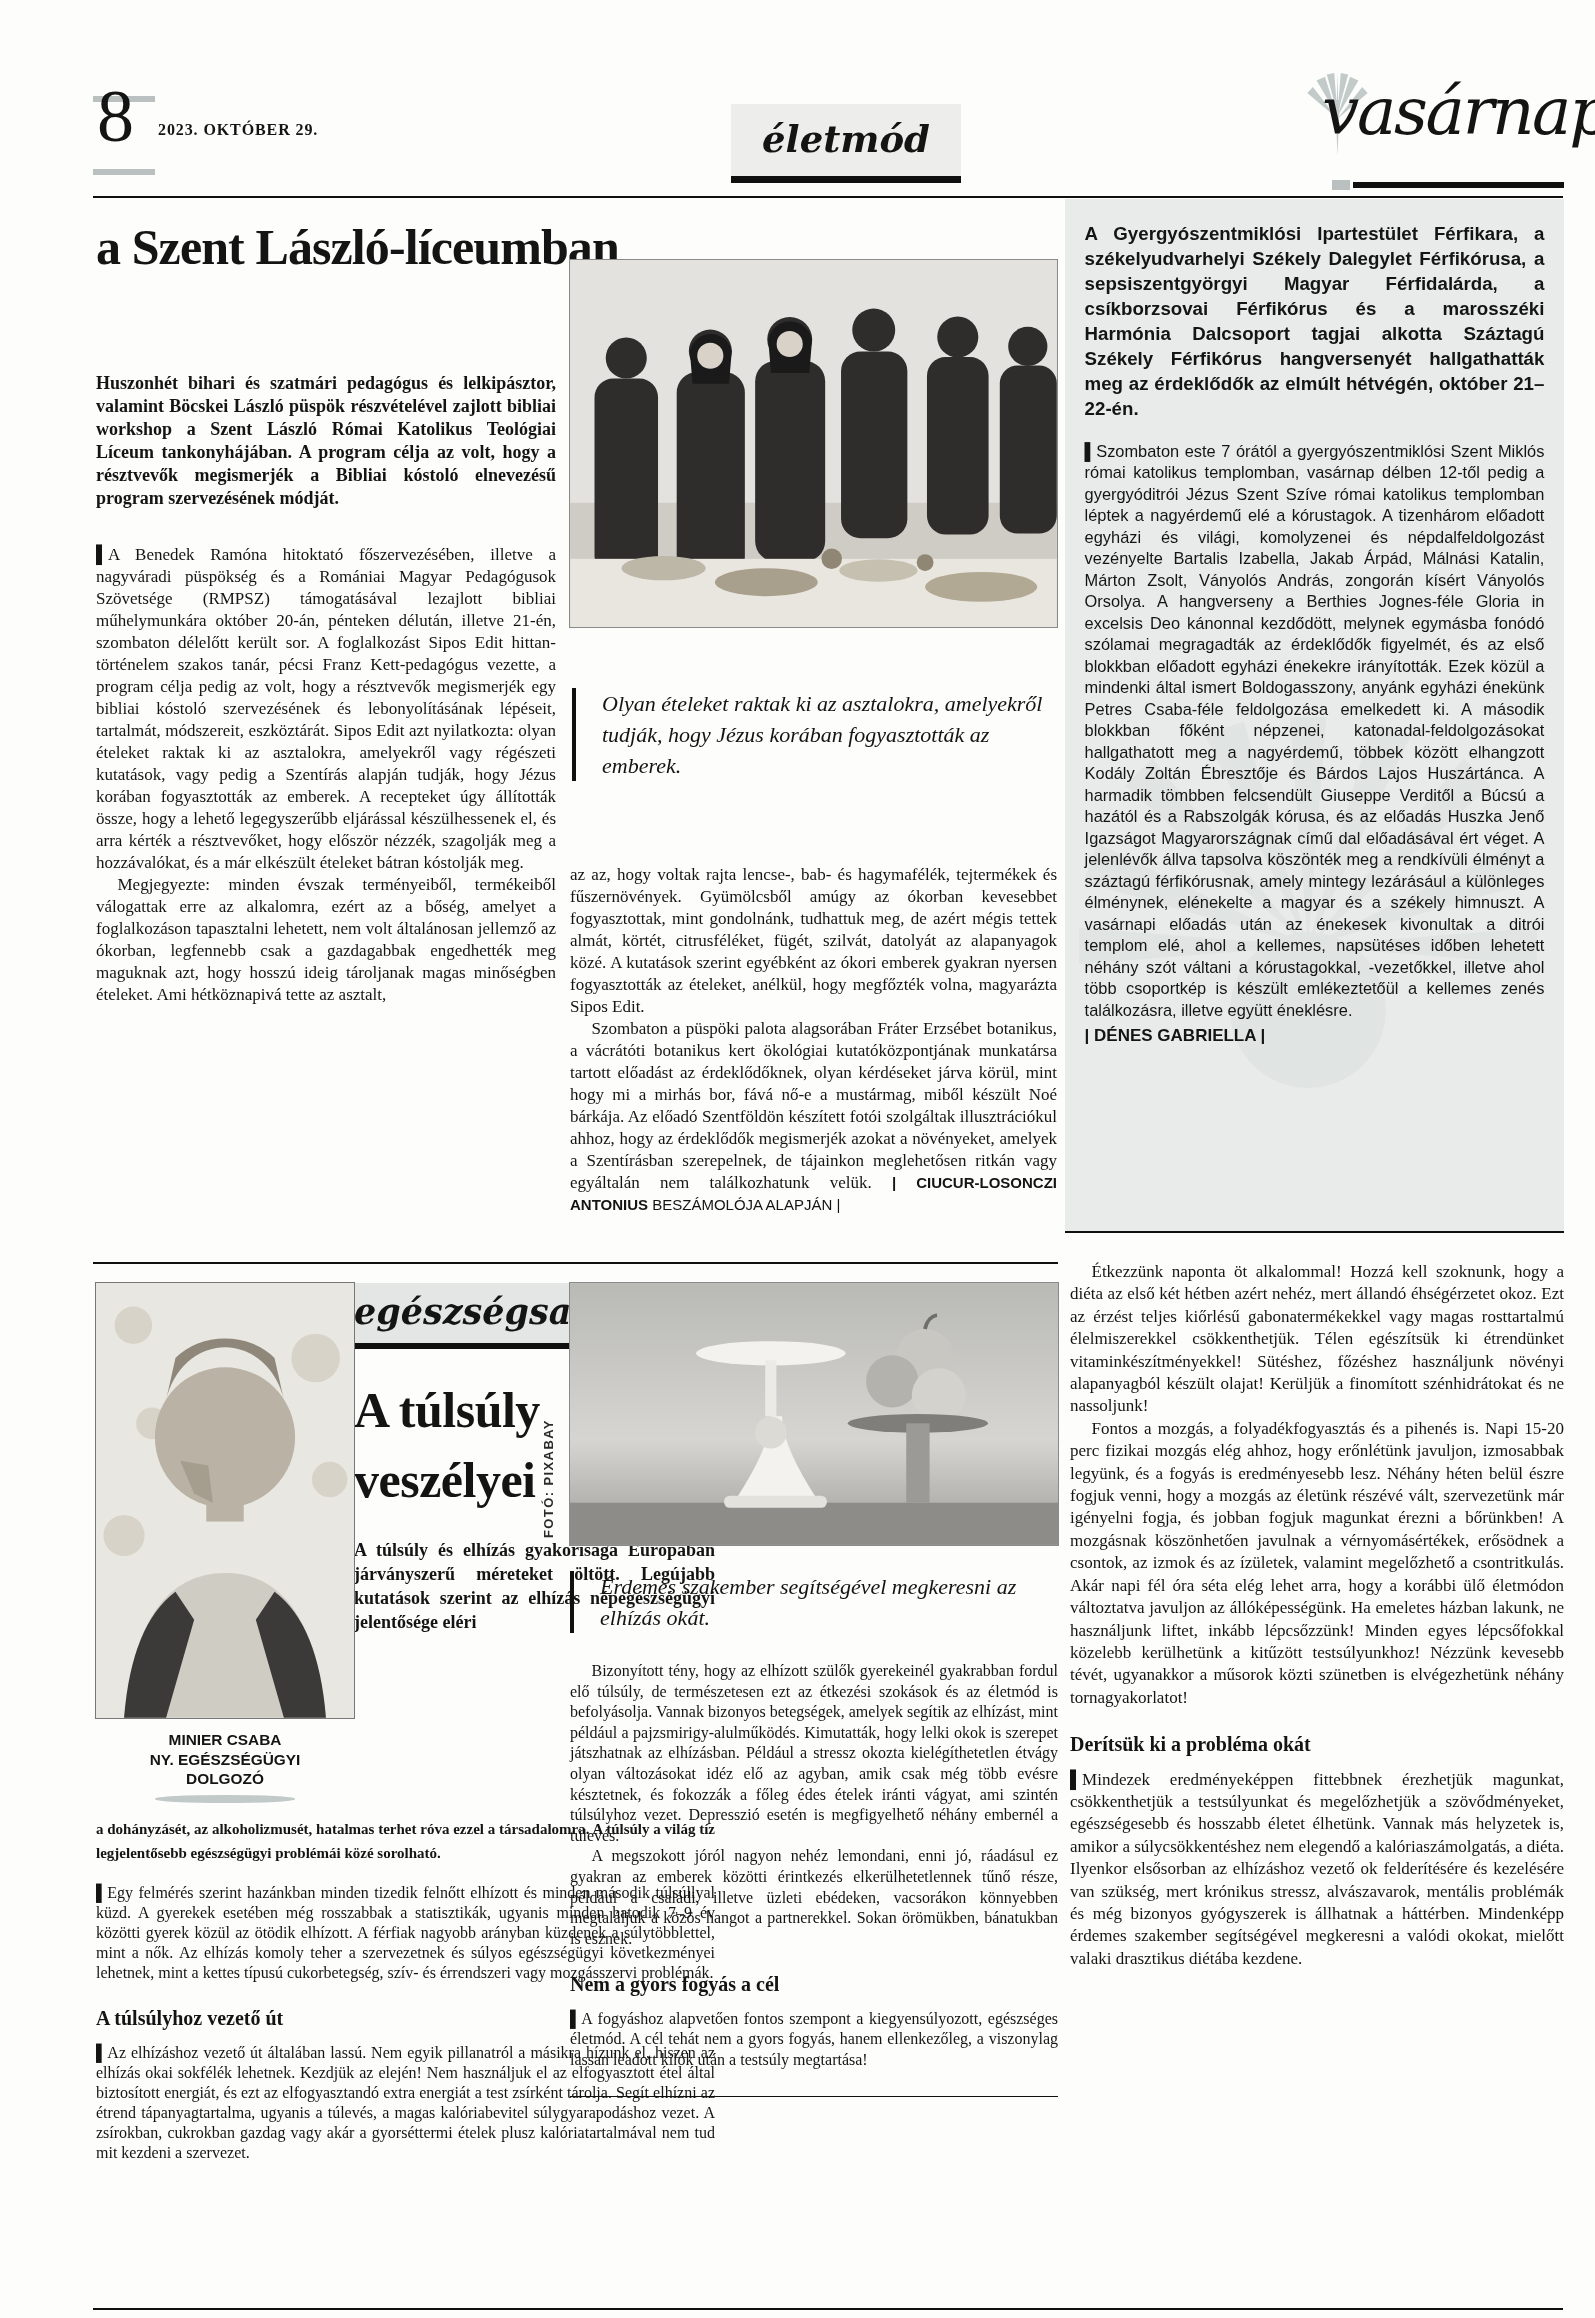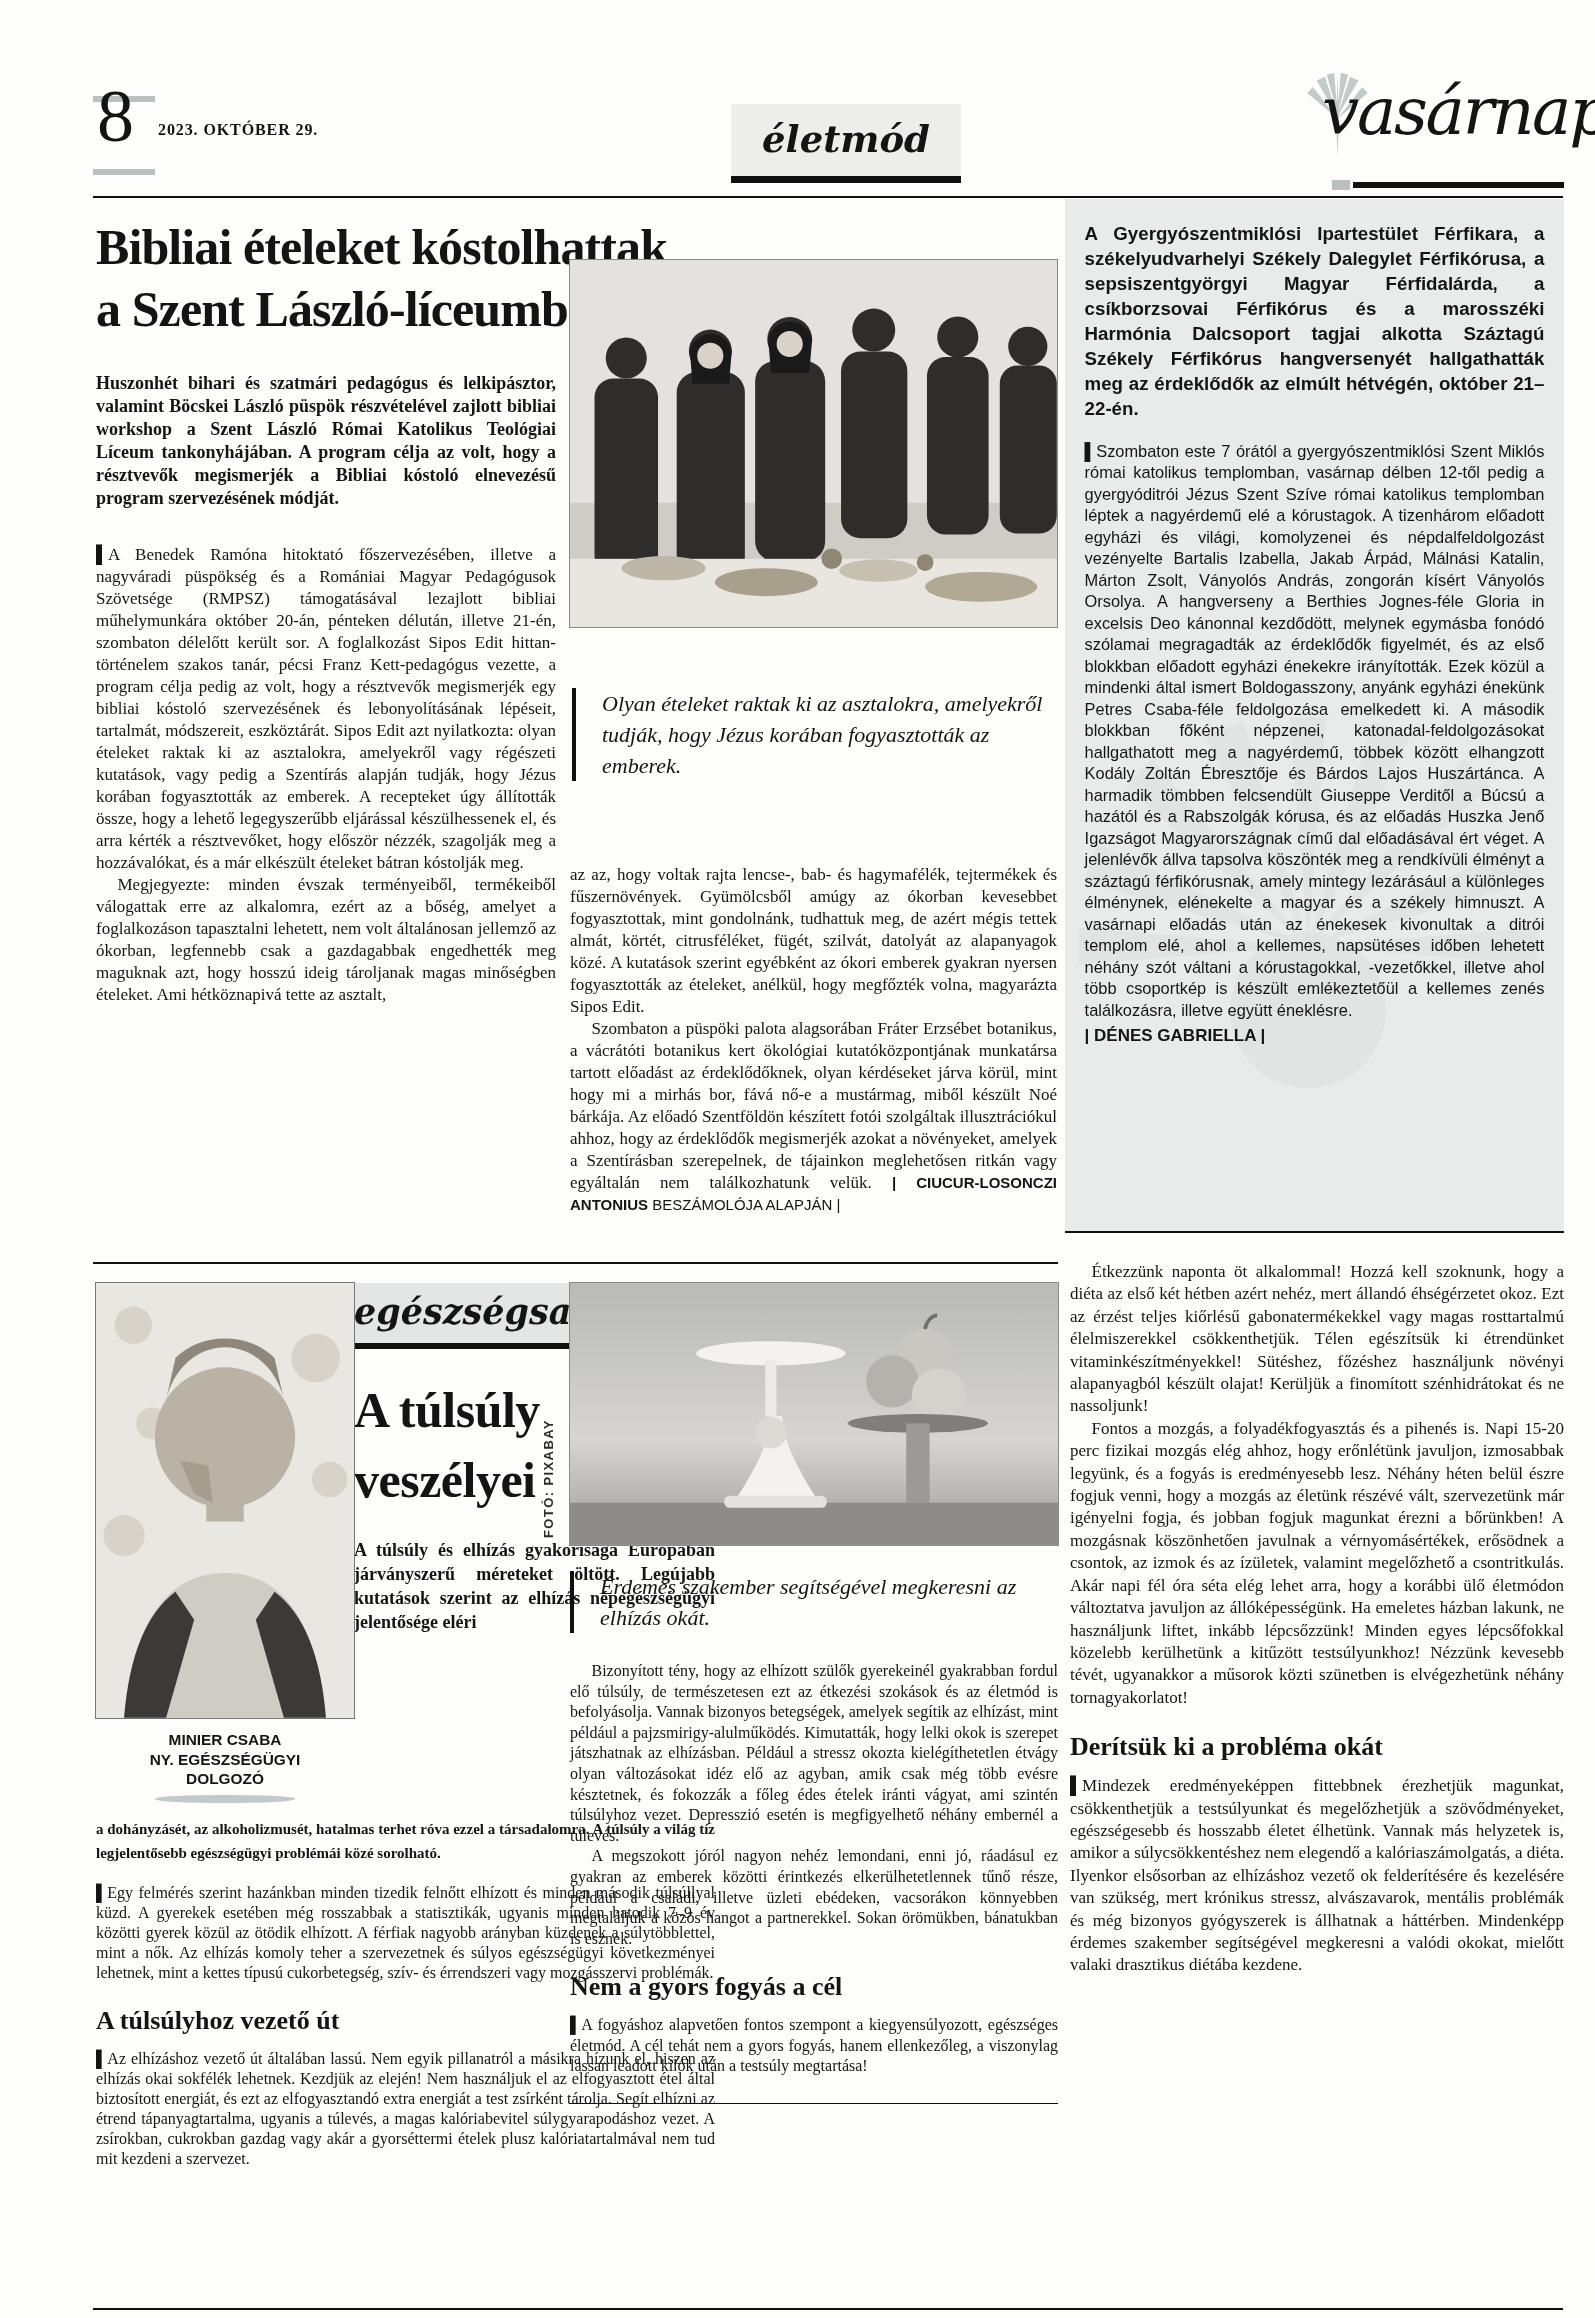--- a/index.html
+++ b/index.html
@@ -17,21 +17,21 @@
   .brand-text{position:absolute;left:24px;top:3.7px;font-style:italic;font-size:66px;line-height:1;
               font-family:"DejaVu Serif",serif;letter-spacing:-2.3px;}
   .brand-underline{position:absolute;left:55px;bottom:3.7px;width:211px;height:6.5px;background:#101010;}
   .brand-square{position:absolute;left:34px;bottom:1.9px;width:18px;height:10.3px;background:#b9c0bf;}
   .wheat{position:absolute;left:0;top:-2.8px;}
   .header-rule{position:absolute;left:93px;top:196px;width:1470px;height:1.9px;background:#101010;}
 
   
   .body-text{font-size:17px;line-height:22px;text-align:justify;}
   .indent{text-indent:21.5px;}
-  .subhead{font-weight:700;font-size:26px;line-height:1.1;margin:0;}
+  .subhead{font-weight:700;font-size:20px;line-height:1.1;margin:0;}
   .pullquote{border-left:4.2px solid #101010;padding-left:26px;font-style:italic;font-size:22px;line-height:31px;}
 
   
   .headline{position:absolute;left:96px;top:216px;width:664px;margin:0;font-size:50px;line-height:1.24;
             letter-spacing:-0.9px;font-weight:700;}
   .lead{position:absolute;left:96px;top:372px;width:460px;font-weight:700;font-size:18px;line-height:23px;text-align:justify;}
   .photo-frame{position:absolute;background:#d9d9d6;outline:0.5px solid #8a8a8a;overflow:hidden;}
   .workshop{left:570px;top:260px;width:487px;height:367px;}
   .photo-caption-quote{position:absolute;left:572px;top:688px;width:467px;}
   .col1{position:absolute;left:96px;top:544px;width:460px;}
@@ -119,21 +119,20 @@
       </g>
     </svg>
     <span class="brand-text">vasárnap</span>
     <span class="brand-square"></span>
     <span class="brand-underline"></span>
   </div>
 
   <div class="header-rule"></div>
 
   <h1 class="headline">
-    <span style="display:block">Bibliai ételeket kóstolhattak</span>
     <span style="display:block">a Szent László-líceumban</span>
   </h1>
 
   <div class="lead">Huszonhét bihari és szatmári pedagógus és lelkipásztor, valamint Böcskei László püspök részvételével zajlott bibliai workshop a Szent László Római Katolikus Teológiai Líceum tankonyhájában. A program célja az volt, hogy a résztvevők megismerjék a Bibliai kóstoló elnevezésű program szervezésének módját.</div>
 
   <div class="photo-frame workshop">
     <svg width="487" height="367" viewBox="0 0 1042 786">
       <rect width="1042" height="786" fill="#e3e2de"></rect>
       <rect y="520" width="1042" height="266" fill="#cfccc5"></rect>
 

